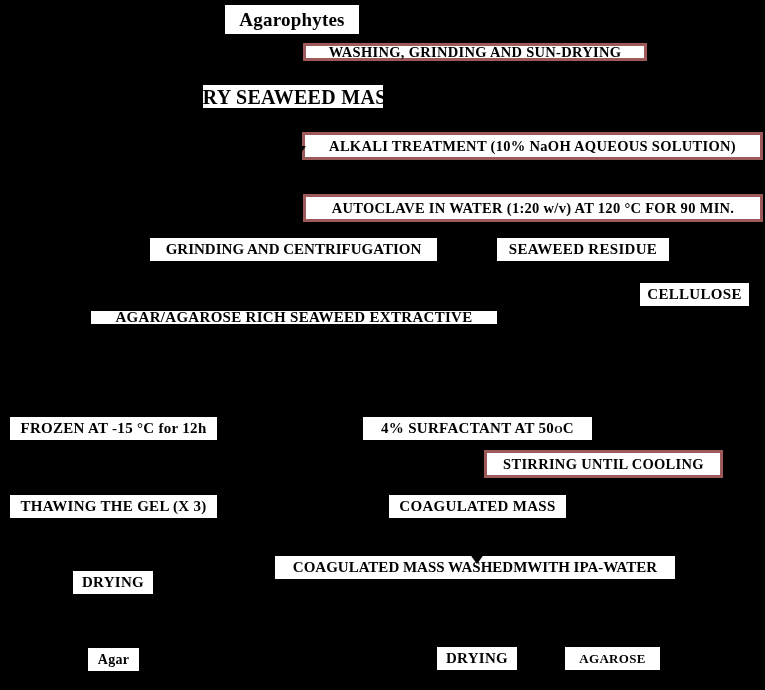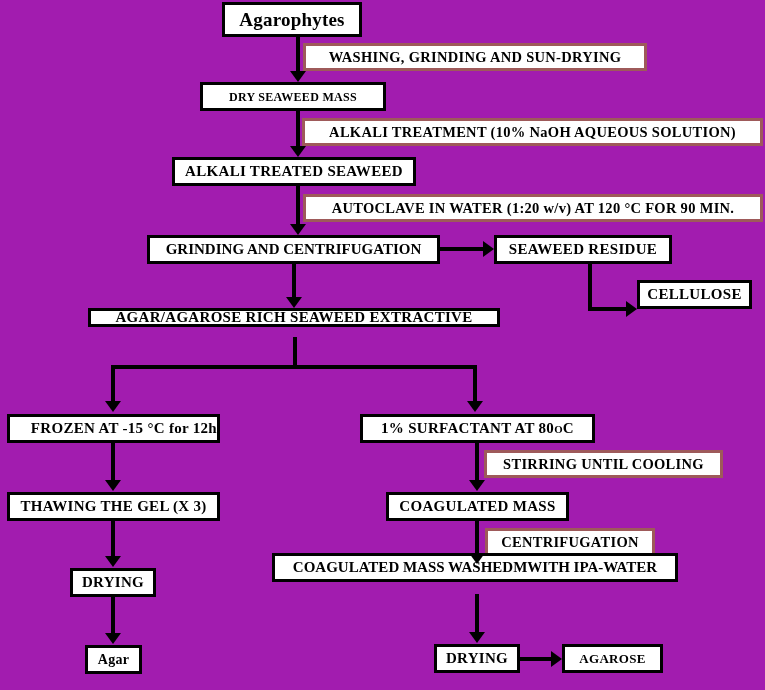--- a/index.html
+++ b/index.html
@@ -4,21 +4,21 @@
 <style>
   html, body {
     margin: 0;
     padding: 0;
     background: #ffffff;
   }
   #canvas {
     position: relative;
     width: 765px;
     height: 690px;
-    background: #a21caf;
+    background: #000000;
     font-family: "Liberation Serif", "DejaVu Serif", serif;
     overflow: hidden;
   }
   
   .node {
     position: absolute;
     box-sizing: border-box;
     display: flex;
     align-items: center;
     justify-content: center;
@@ -81,35 +81,32 @@
 </style>
 </head>
 <body>
 
 <div id="canvas">
 
   <div class="node title" style="left:222px; top:2px; width:140px; height:35px;">
     <span>Agarophytes</span>
   </div>
 
-  <div class="node annot" style="left:303px; top:43px; width:344px; height:28px; font-size:14.5px;">
+  <div class="node annot" style="left:303px; top:43px; width:344px; height:18px; font-size:14.5px;">
     <span>WASHING, GRINDING AND SUN-DRYING</span>
   </div>
 
-  <div class="node" style="left:200px; top:82px; width:186px; height:29px; font-size:12px;">
+  <div class="node" style="left:200px; top:82px; width:186px; height:29px; font-size:20px;">
     <span>DRY SEAWEED  MASS</span>
   </div>
 
-  <div class="node annot" style="left:302px; top:118px; width:461px; height:28px; font-size:14.5px;">
+  <div class="node annot" style="left:302px; top:132px; width:461px; height:28px; font-size:14.5px;">
     <span>ALKALI  TREATMENT (10% NaOH AQUEOUS  SOLUTION)</span>
   </div>
 
-  <div class="node" style="left:172px; top:157px; width:244px; height:29px; font-size:15px;">
-    <span>ALKALI  TREATED SEAWEED</span>
-  </div>
 
   <div class="node annot" style="left:303px; top:194px; width:460px; height:28px; font-size:14.5px;">
     <span>AUTOCLAVE  IN WATER (1:20 w/v) AT 120 °C FOR 90 MIN.</span>
   </div>
 
   <div class="node" style="left:494px; top:235px; width:178px; height:29px; font-size:15px;">
     <span>SEAWEED  RESIDUE</span>
   </div>
 
   <div class="node" style="left:147px; top:235px; width:293px; height:29px; font-size:15px; letter-spacing:0px;">
@@ -117,45 +114,42 @@
   </div>
 
   <div class="node" style="left:637px; top:280px; width:115px; height:29px; font-size:15px;">
     <span>CELLULOSE</span>
   </div>
 
   <div class="node" style="left:88px; top:308px; width:412px; height:19px; font-size:15px;">
     <span>AGAR/AGAROSE  RICH SEAWEED  EXTRACTIVE</span>
   </div>
 
-  <div class="node" style="left:7px; top:414px; width:213px; height:29px; font-size:15px;justify-content:flex-end;">
+  <div class="node" style="left:7px; top:414px; width:213px; height:29px; font-size:15px;">
     <span>FROZEN  AT -15 °C for 12h</span>
   </div>
 
   <div class="node" style="left:360px; top:414px; width:235px; height:29px; font-size:15px;">
-    <span>1% SURFACTANT AT 80 </span>
+    <span>4% SURFACTANT AT 50 </span>
       <span class="sup">O</span>
       <span>C</span>
   </div>
 
   <div class="node annot" style="left:484px; top:450px; width:239px; height:28px; font-size:14.5px;">
     <span>STIRRING UNTIL COOLING</span>
   </div>
 
   <div class="node" style="left:7px; top:492px; width:213px; height:29px; font-size:15px;">
     <span>THAWING  THE  GEL (X 3)</span>
   </div>
 
   <div class="node" style="left:386px; top:492px; width:183px; height:29px; font-size:15px;">
     <span>COAGULATED  MASS</span>
   </div>
 
-  <div class="node annot" style="left:485px; top:528px; width:170px; height:28px; font-size:14.5px;">
-    <span>CENTRIFUGATION</span>
-  </div>
 
   <div class="node" style="left:70px; top:568px; width:86px; height:29px; font-size:15px;">
     <span>DRYING</span>
   </div>
 
   <div class="node" style="left:272px; top:553px; width:406px; height:29px; font-size:15px; letter-spacing:0px;">
     <span>COAGULATED  MASS WASHEDMWITH  IPA-WATER</span>
   </div>
 
   <div class="node mixed" style="left:85px; top:645px; width:57px; height:29px;">

